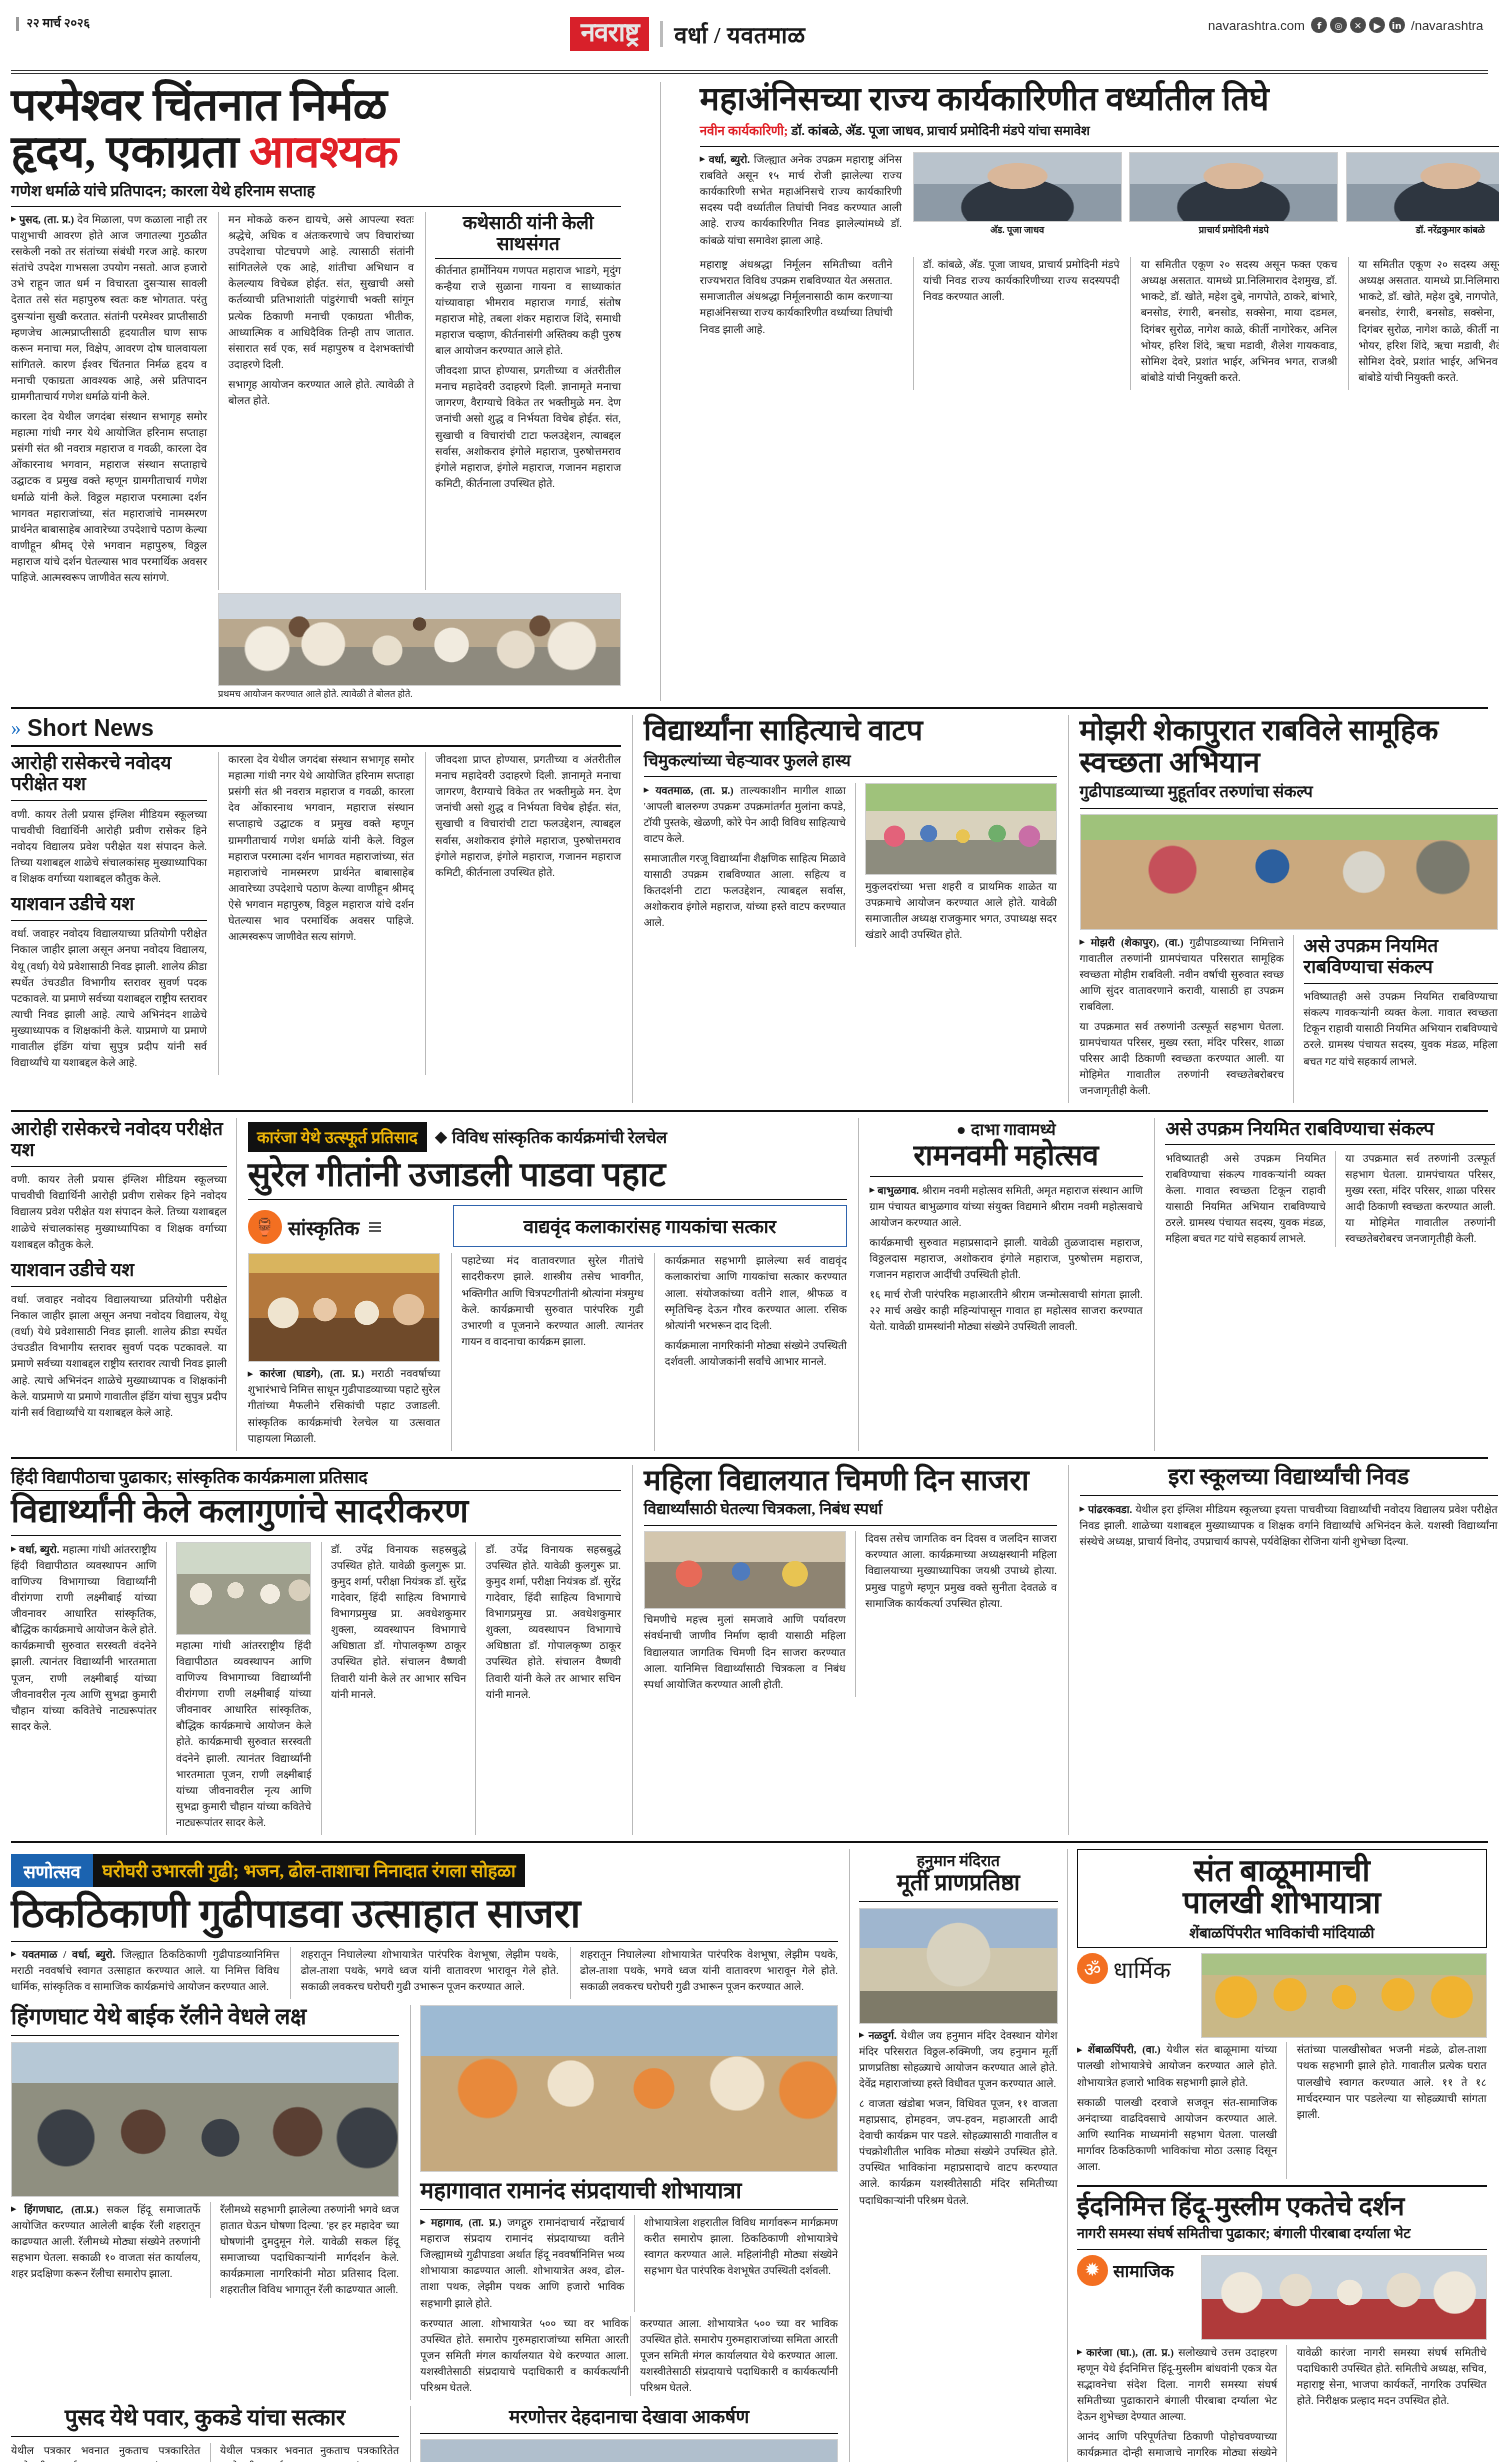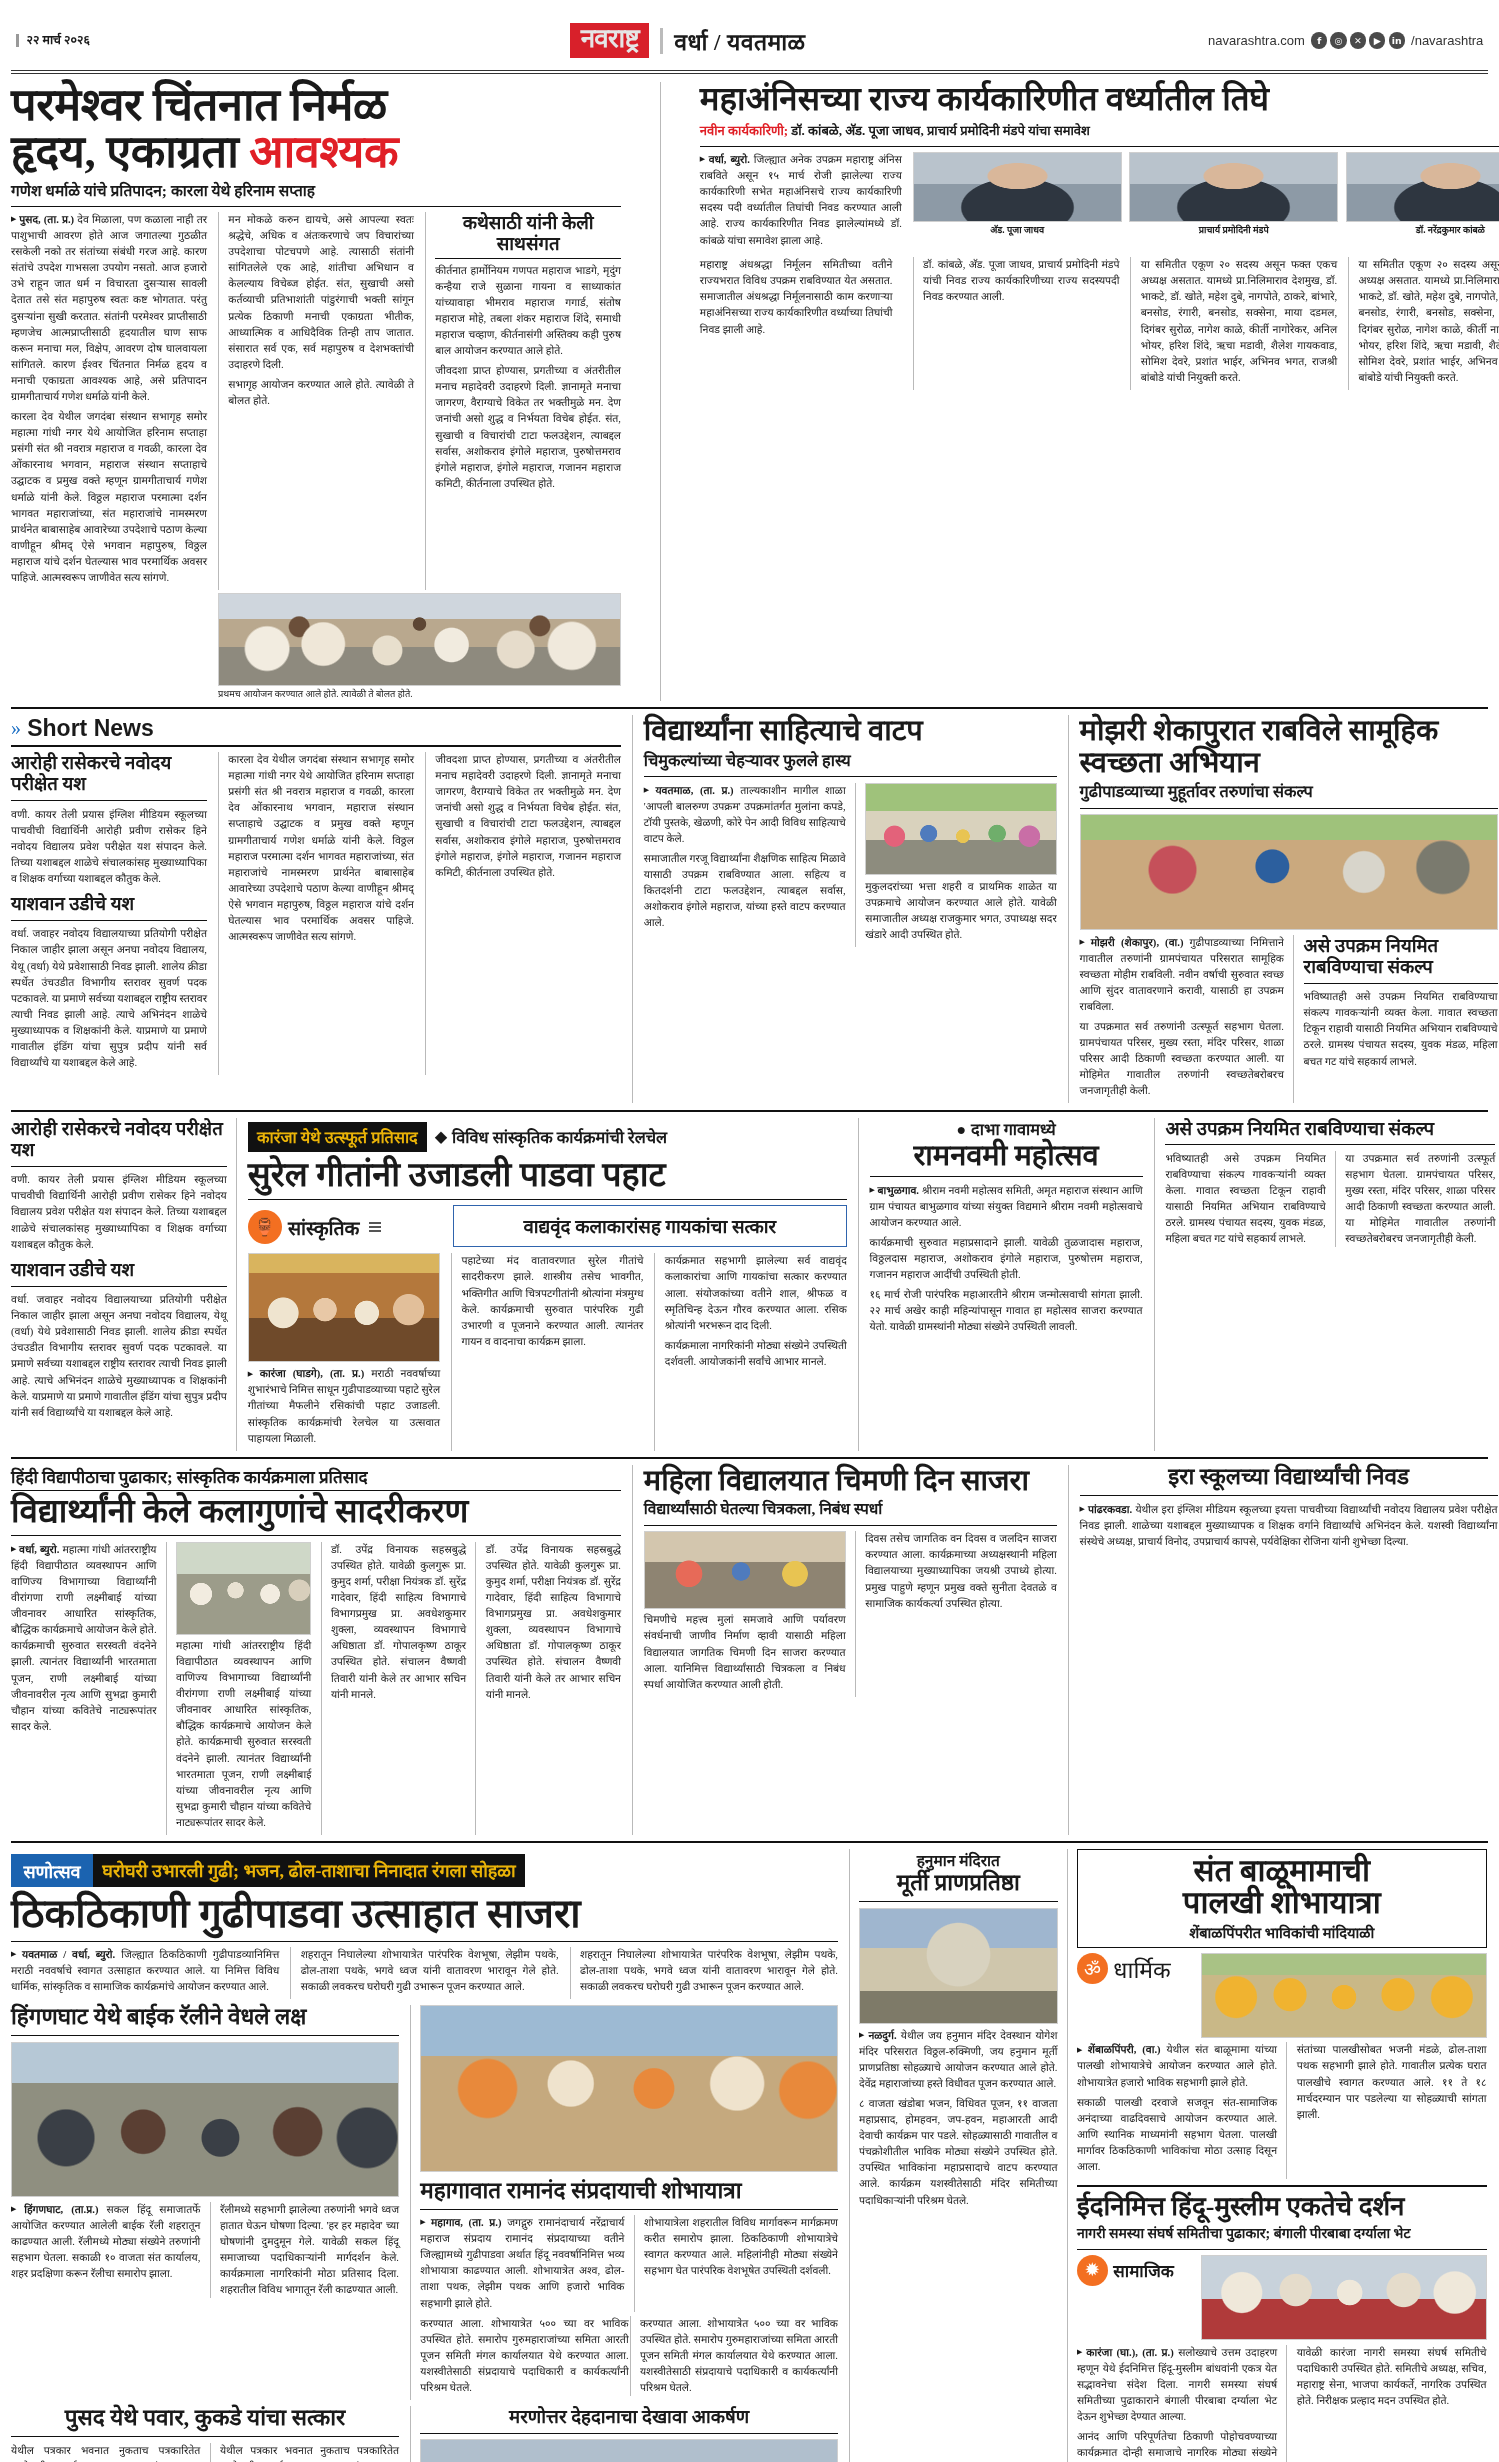--- a/index.html
+++ b/index.html
@@ -7,21 +7,21 @@
     width: 1499px;
     background: #fff;
     font-family: "Liberation Serif", "DejaVu Serif", serif;
     color: #1a1a1a;
   }
   body { padding: 0; }
 
   .page { width: 1499px; min-height: 2462px; position: relative; padding: 17px 11px 7.8px 11px; }
 
   
-  .masthead { display: flex; align-items: center; justify-content: space-between; height: 47px; padding: 0 4.7px; gap: 12px; }
+  .masthead { display: flex; align-items: flex-start; justify-content: space-between; height: 47px; padding: 0 4.7px; gap: 12px; }
   .md-date { font-size: 12.4px; font-weight: 700; border-left: 3.1px solid #999; padding-left: 7.8px; line-height: 1.1; }
   .md-center { display: flex; align-items: center; gap: 11px; margin-left: 78px; }
   .md-logo {
     background: #d8202a; color: #e5e5e5; font-weight: 700; font-size: 26px;
     padding: 1.6px 9.3px 4.7px 9.3px; letter-spacing: -0.8px; line-height: 1;
     border: 1.6px solid #d8202a; font-family: "Liberation Serif", serif;
   }
   .md-sep { width: 3.1px; height: 26px; background: #bbb; }
   .md-edition { font-size: 23px; font-weight: 700; letter-spacing: 0.4px; }
   .md-right { display: flex; align-items: center; gap: 6.2px; font-size: 13px; color: #333; font-family: "Liberation Sans", sans-serif; }

